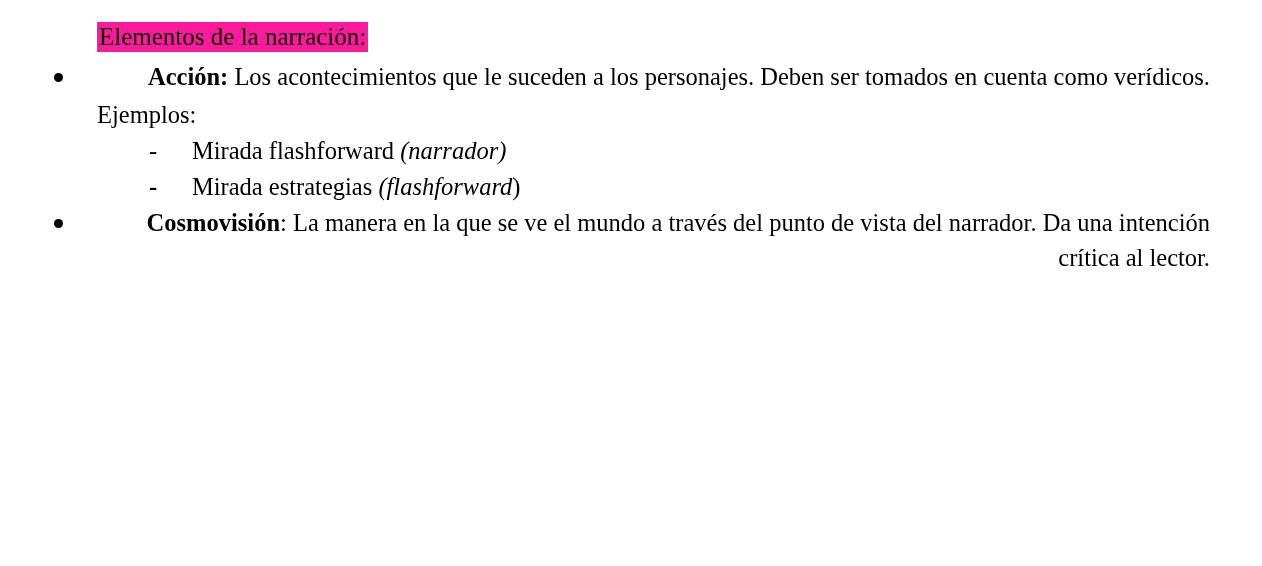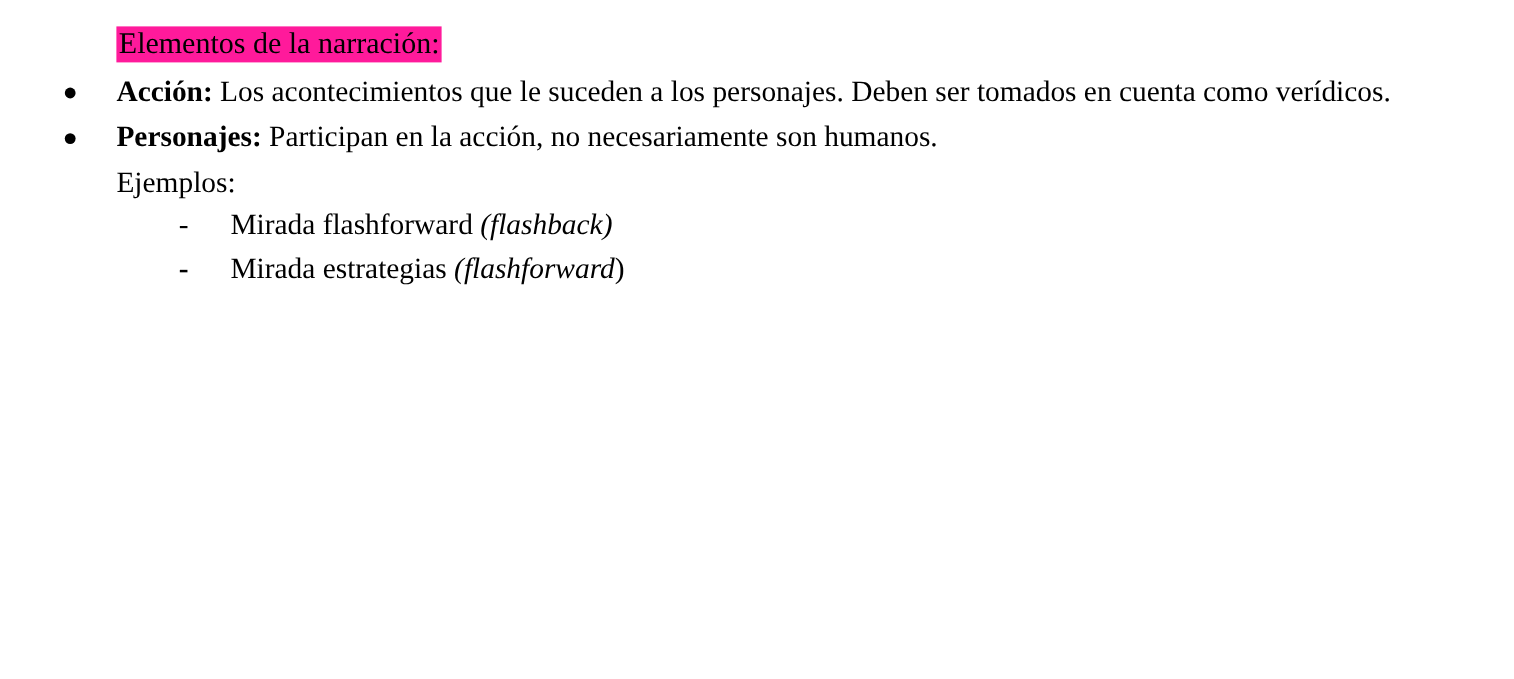--- a/index.html
+++ b/index.html
@@ -36,20 +36,21 @@
     list-style: none;
     margin: 0;
     padding: 0;
   }
   ul.bullets > li {
     position: relative;
     padding-left: 53px;
     margin-bottom: 3px;
     font-size: 24.5px;
     line-height: 1.42;
+    text-align: right;
   }
   ul.bullets > li > .dot {
     position: absolute;
     left: 10px;
     top: 0.52em;
     width: 9px;
     height: 9px;
     background: #000;
     border-radius: 50%;
   }
@@ -97,35 +98,37 @@
 
   <ul class="bullets">
 
     <li>
       <span class="dot"></span>
       <span class="lbl">Acción:</span><span> Los acontecimientos que le suceden a los personajes. Deben ser tomados en cuenta como verídicos.</span>
     </li>
 
 
 
-    <li>
-      <span class="dot"></span>
-      <span class="lbl">Personajes:</span><span> Participan en la acción, no necesariamente son humanos.</span>
-    </li>
 
 
   </ul>
 
   <div class="sub-label">Ejemplos:</div>
 
   <ul class="dashes">
     <li>
       <span class="dash">-</span>
-      <span>Mirada flashforward </span><span class="ital">(flashback)</span><span></span>
+      <span>Mirada flashforward </span><span class="ital">(narrador)</span><span></span>
     </li>
     <li class="strong-dash">
       <span class="dash">-</span>
       <span> Mirada estrategias </span><span class="ital">(flashforward</span><span>)</span>
     </li>
   </ul>
 
+  <ul class="bullets">
+    <li>
+      <span class="dot"></span>
+      <span class="lbl">Cosmovisión</span><span>: La manera en la que se ve el mundo a través del punto de vista del narrador. Da una intención crítica  al lector.</span>
+    </li>
+  </ul>
 
 </div>
 
 </body></html>

